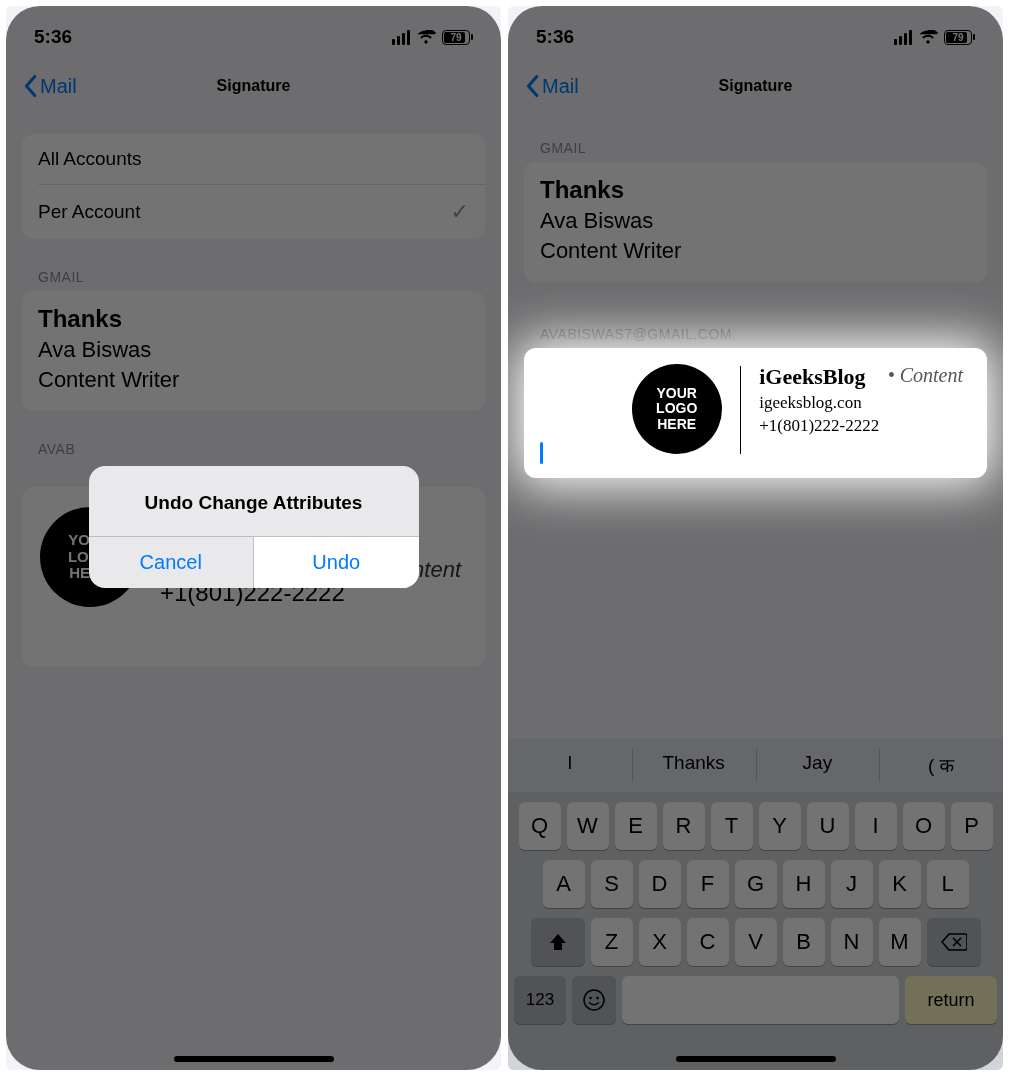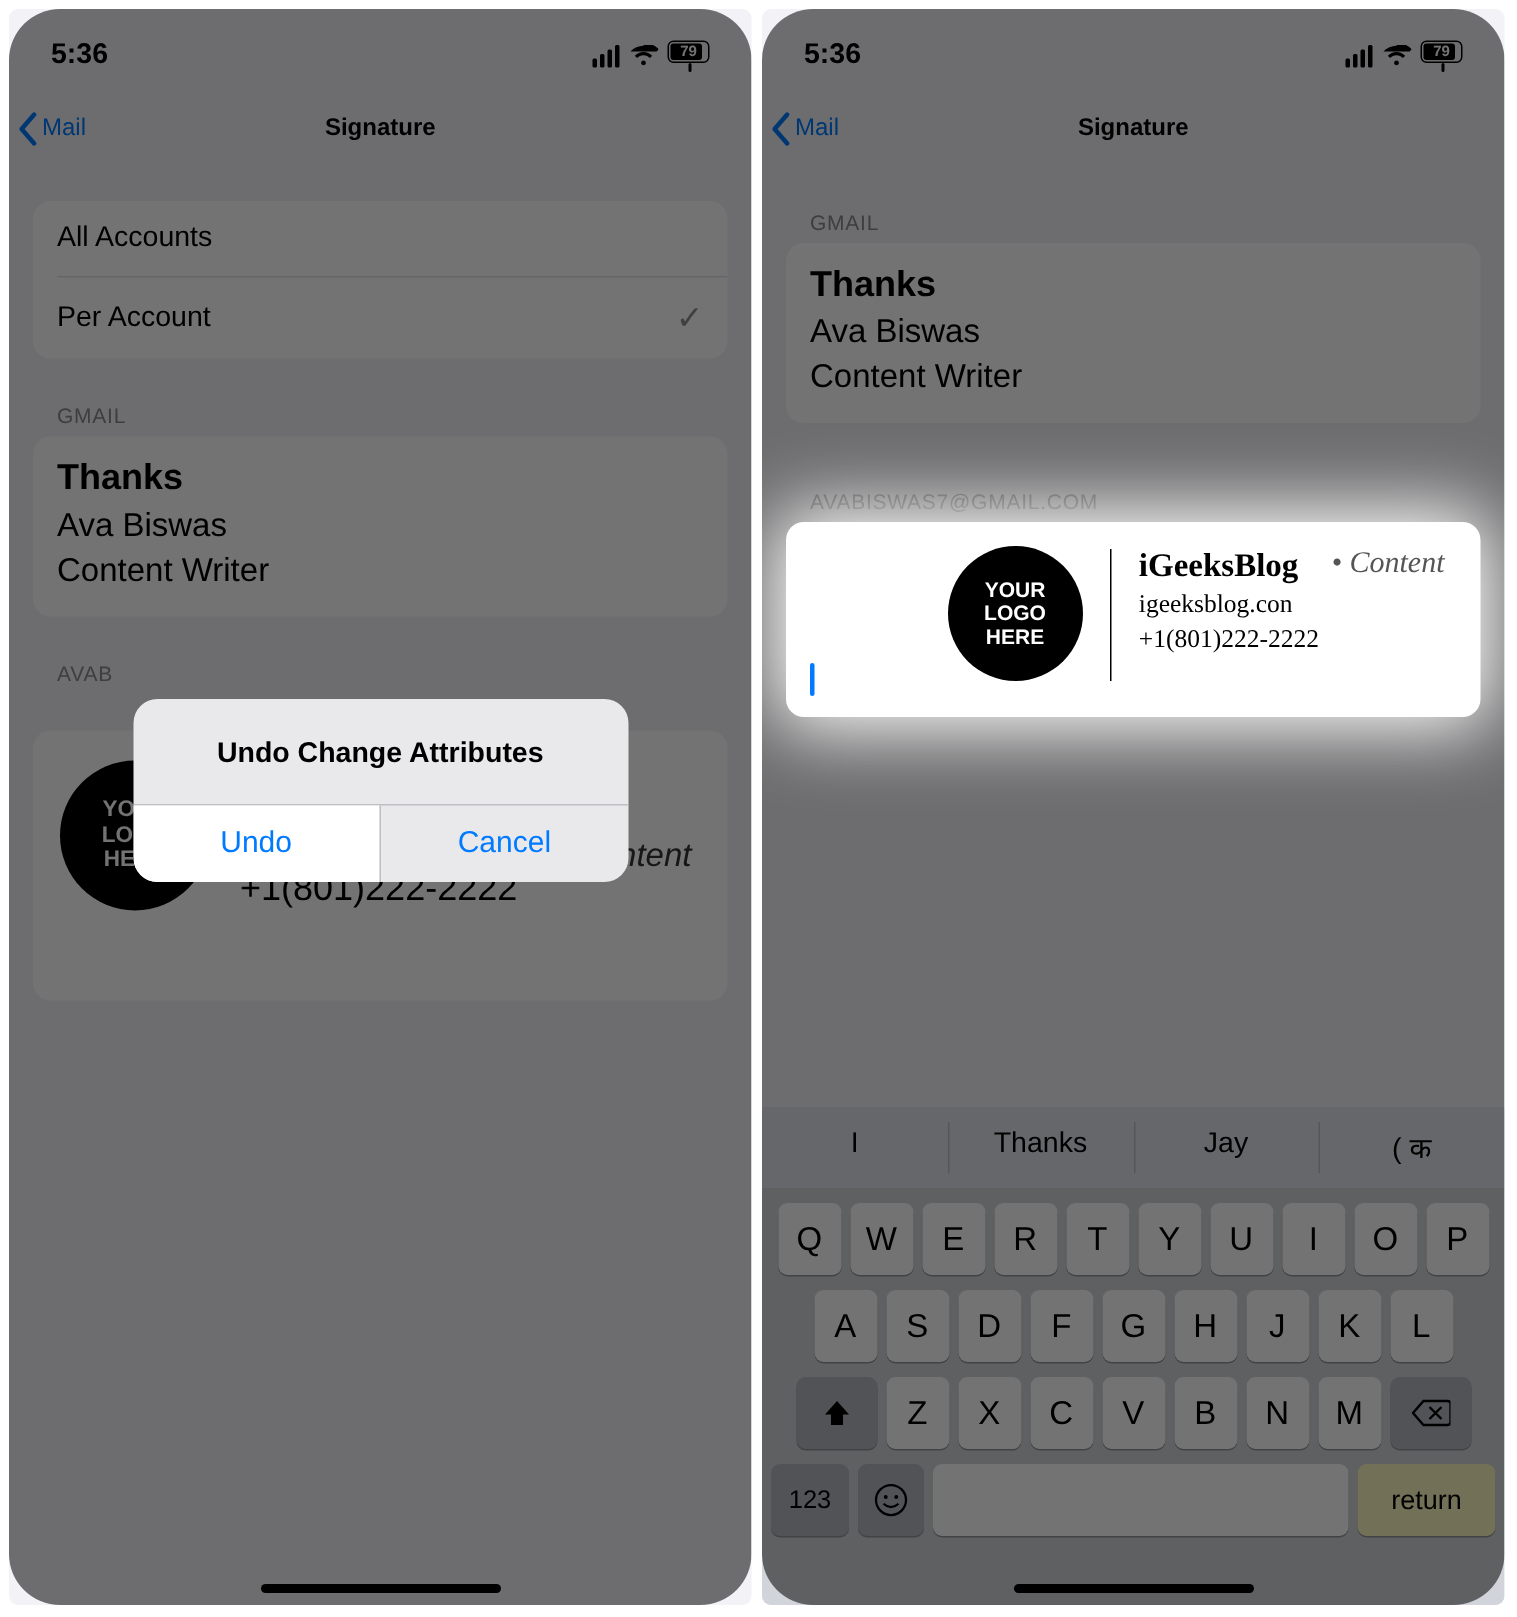--- a/index.html
+++ b/index.html
@@ -7,29 +7,29 @@
   .wrap { display: flex; gap: 7px; padding: 6px; }
   .phone { width: 495px; height: 1064px; background: #f2f2f7; border-radius: 6px; position: relative; overflow: hidden; }
   .dim::after { content:""; position:absolute; inset:0; background: rgba(0,0,0,0.55); z-index: 50; pointer-events:none; border-radius:34px; }
 
   
   .status { display:flex; justify-content:space-between; align-items:center; padding: 10px 28px 0; height: 52px; font-weight:600; font-size:19px; }
   .status-icons { display:flex; align-items:center; gap:6px; }
   .bars { display:flex; align-items:flex-end; gap:2px; }
   .bars span { width:3px; background:#000; border-radius:1px; }
   .bars span:nth-child(1){height:6px}.bars span:nth-child(2){height:9px}.bars span:nth-child(3){height:12px}.bars span:nth-child(4){height:15px}
-  .batt { display:flex; align-items:center;flex-direction:column; }
+  .batt { display:flex; align-items:center; }
   .batt-body { width:28px; height:15px; border:1.5px solid #000; border-radius:4px; position:relative; display:flex; align-items:center; justify-content:center; font-size:10px; font-weight:700; }
   .batt-fill { position:absolute; left:1px; top:1px; bottom:1px; width:80%; background:#000; border-radius:2px; }
   .batt-txt { position:relative; z-index:1; color:#fff; }
   .batt-tip { width:2px; height:6px; background:#000; margin-left:1px; border-radius:1px; }
 
   
   .nav { display:flex; align-items:center; justify-content:center; height:48px; position:relative; margin-top:4px; }
-  .nav-back { position:absolute; left:4px; display:flex; align-items:center; gap:2px; color:#007aff; font-size:16px; }
+  .nav-back { position:absolute; left:16px; display:flex; align-items:center; gap:2px; color:#007aff; font-size:20px; }
   .nav-back svg { width:16px; height:24px; }
   .nav-title { font-size:16px; font-weight:600; }
 
   
   .group { margin: 24px 16px 0; background:#fff; border-radius:12px; overflow:hidden; }
   .row { padding:14px 16px; font-size:19px; display:flex; justify-content:space-between; align-items:center; }
   .sep { height:1px; background:#e3e3e8; margin-left:16px; }
   .check { color:#8e8e93; font-size:22px; }
 
   .ghdr { margin: 30px 32px 6px; font-size:14px; color:#8a8a8e; letter-spacing:0.5px; text-transform:uppercase; }
@@ -155,22 +155,22 @@
         </div>
       </div>
       <div class="ct">Content</div>
     </div>
 
     <div class="homebar"></div>
 
     <div class="alert">
       <div class="alert-title">Undo Change Attributes</div>
       <div class="alert-btns">
+        <div class="alert-btn">Cancel</div>
         <div class="alert-btn hl">Undo</div>
-        <div class="alert-btn">Cancel</div>
       </div>
     </div>
   </div>
 
   <div class="phone right dim">
     <div class="status">
       <span>5:36</span>
       <div class="status-icons">
         <span class="bars">
             <span></span>

